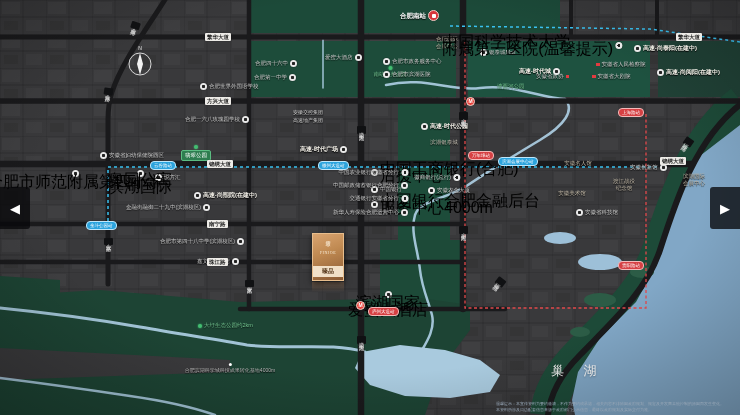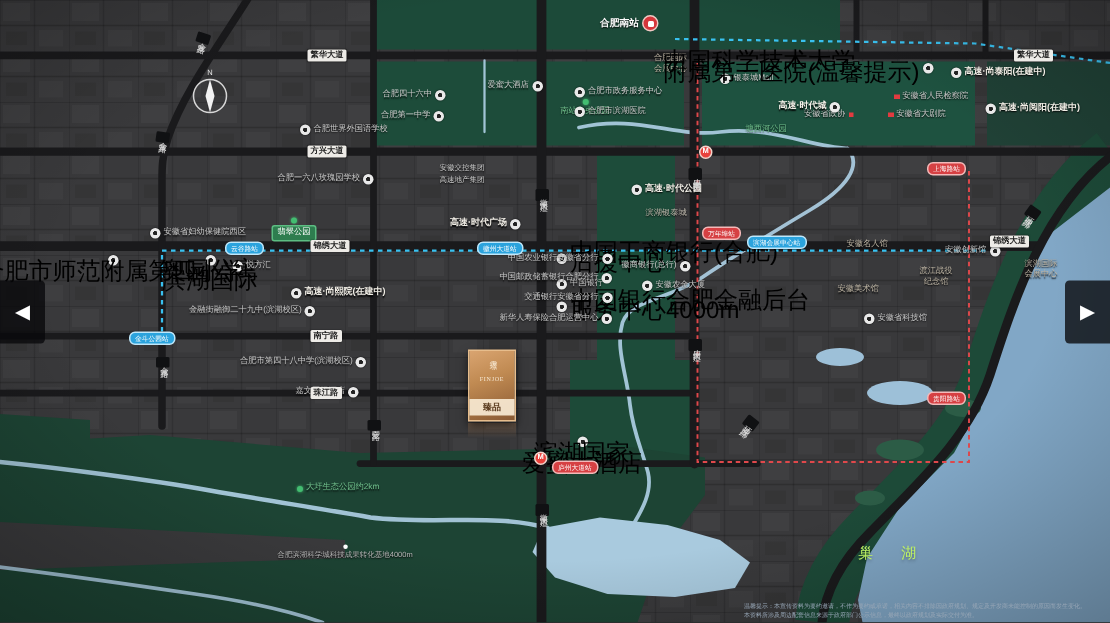--- a/index.html
+++ b/index.html
@@ -39,21 +39,21 @@
   #nav-right{right:0;top:187px;border-radius:3px 0 0 3px;}
   #logo{position:absolute;left:312px;top:233px;width:32px;height:48px;z-index:7;
         background:linear-gradient(160deg,#d9a470 0%,#c08a52 40%,#8a5a33 100%);
         border:0.5px solid #e7bd8c;box-shadow:0 3px 6px rgba(0,0,0,.6);
         display:flex;flex-direction:column;align-items:center;justify-content:space-between;padding:3px 0;box-sizing:border-box;}
   #logo .vert{writing-mode:vertical-rl;font-size:5px;color:#f7e8d2;letter-spacing:1px;line-height:6px;}
   #logo .latin{font-size:4px;color:#f7e8d2;letter-spacing:0.5px;font-family:"Liberation Serif",serif;}
   #logo .seal{background:rgba(247,233,210,.92);color:#5a3b1e;font-size:6px;font-weight:bold;width:100%;text-align:center;padding:1px 0;}
   #logo-shadow{position:absolute;left:312px;top:282px;width:32px;height:10px;z-index:6;
         background:linear-gradient(180deg,rgba(201,144,94,.35),rgba(201,144,94,0));}
-  #lake-name{position:absolute;left:572px;top:362px;z-index:5;color:#bef264;font-size:10px;letter-spacing:8px;text-shadow:0 1px 2px rgba(0,0,0,.3);}
+  #lake-name{position:absolute;left:551px;top:362px;z-index:5;color:#e5e5e5;font-size:13px;letter-spacing:8px;text-shadow:0 1px 2px rgba(0,0,0,.3);}
   .disc{position:absolute;left:496px;width:242px;font-size:4px;color:#97a6b6;z-index:5;line-height:5px;white-space:nowrap;overflow:hidden;}
   #disc1{top:401px;} #disc2{top:407px;}
 </style>
 </head>
 <body>
 
 <div id="stage">
 
   <svg width="740" height="415" viewBox="0 0 740 415">
     <defs>

